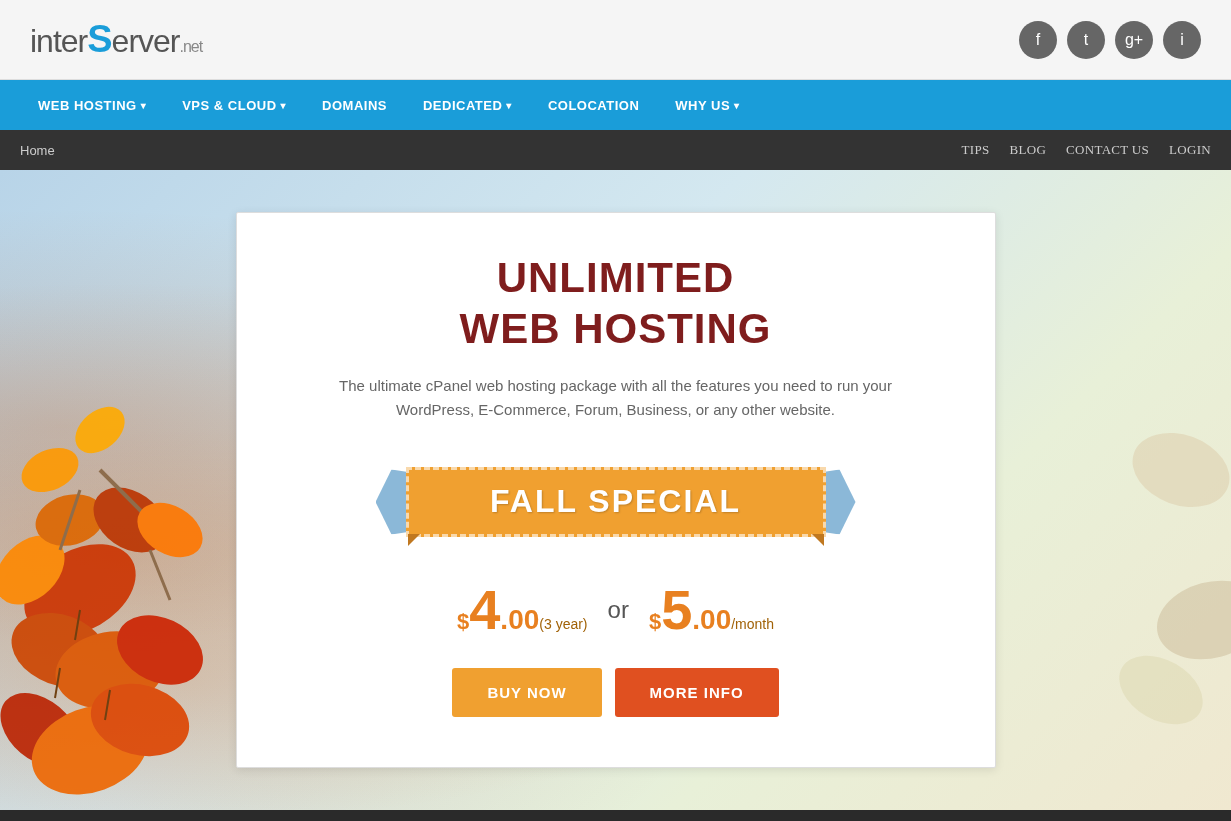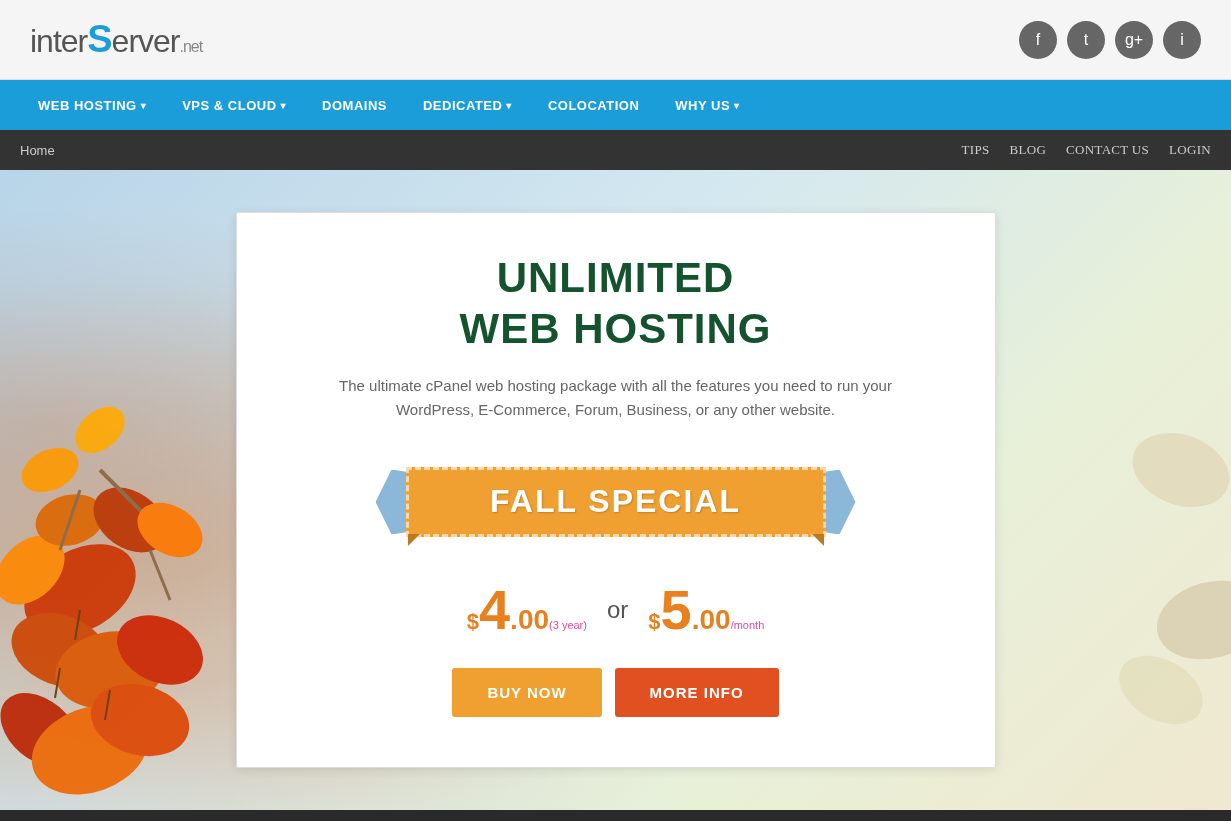--- a/index.html
+++ b/index.html
@@ -129,21 +129,21 @@
       border-radius: 2px;
       width: 760px;
       padding: 40px 60px 50px;
       text-align: center;
       position: relative;
       z-index: 2;
       box-shadow: 0 2px 10px rgba(0,0,0,0.1);
     }
     .card-title {
       font-size: 42px;
-      color: #14532d;
+      color: #7f1d1d;
       font-weight: bold;
       line-height: 1.2;
       margin-bottom: 20px;
       letter-spacing: 1px;
     }
     .card-subtitle {
       color: #666;
       font-size: 15px;
       line-height: 1.6;
       margin-bottom: 30px;
@@ -248,22 +248,22 @@
       color: #e88020;
       font-weight: bold;
       line-height: 1;
     }
     .price-cents {
       font-size: 28px;
       color: #e88020;
       font-weight: bold;
     }
     .price-period {
-      font-size: 11px;
-      color: #ec4899;
+      font-size: 14px;
+      color: #a16207;
     }
     .price-or {
       font-size: 24px;
       color: #555;
       margin: 0 10px;
     }
 
     
     .btn-row {
       display: flex;

